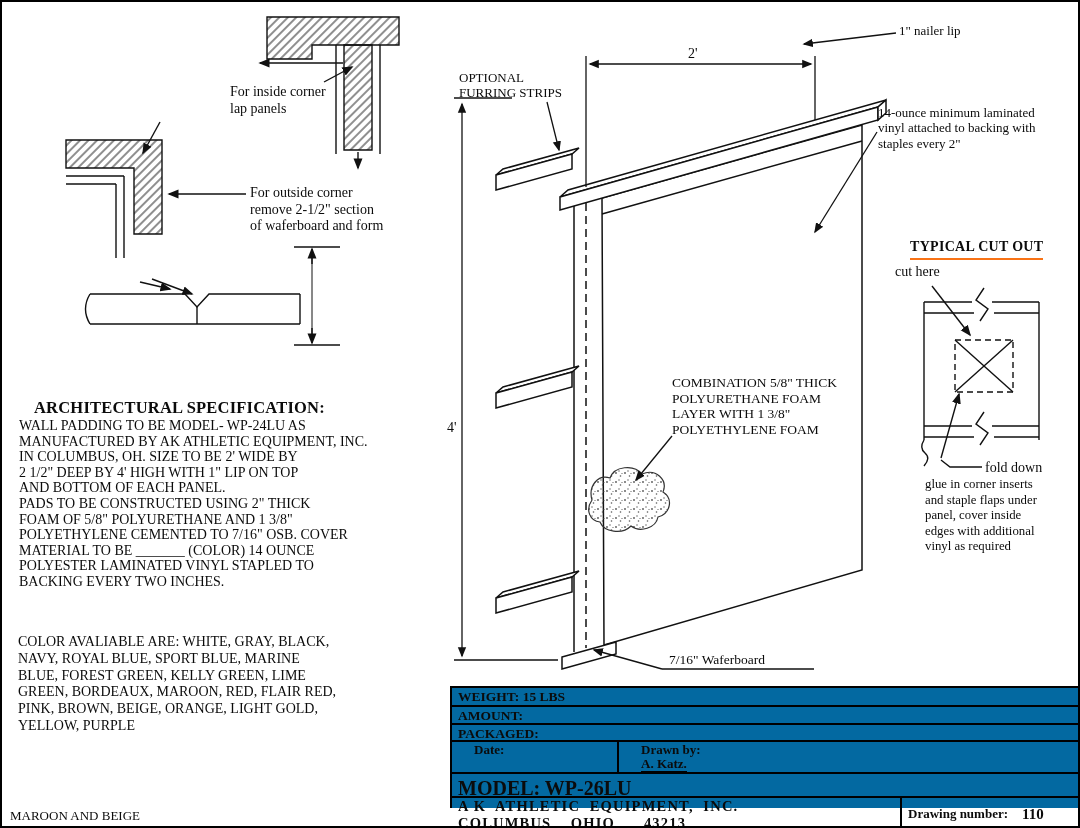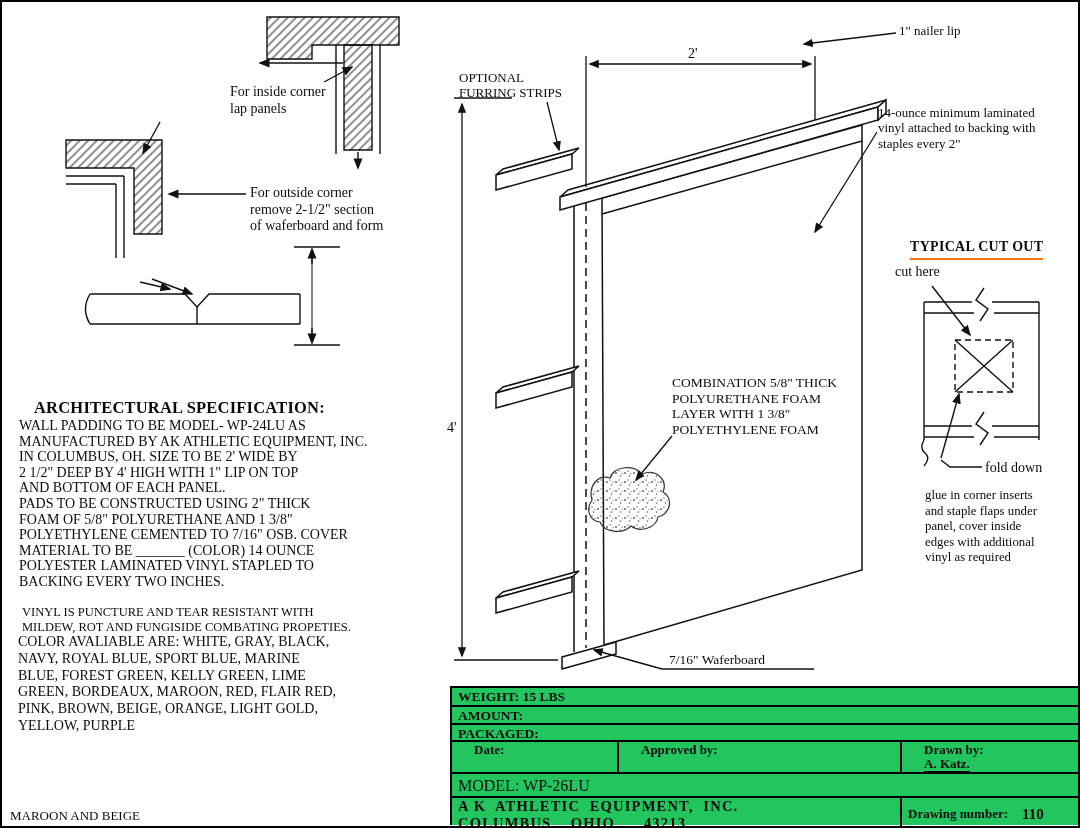--- a/index.html
+++ b/index.html
@@ -16,34 +16,34 @@
   .sz135 { font-size:13.5px; line-height:1.16; }
   .sz14 { font-size:14px; }
   .spec-head { font-size:16.5px; font-weight:bold; letter-spacing:.2px; }
   .spec-body { font-size:14px; line-height:15.6px; }
   .vinyl1 { font-size:12.5px; line-height:14.5px; }
   .vinyl2 { font-size:14px; line-height:16.8px; }
   .cut-head { font-size:14px; font-weight:bold; border-bottom:2px solid #f97316; padding-bottom:2px; letter-spacing:.3px; }
   .note { font-size:12.8px; line-height:15.6px; }
 
   
-  .tb { position:absolute; left:448px; top:684px; width:630px; height:139px;
-        border-top:2px solid #000; border-left:2px solid #000; background:#22c55e; }
+  .tb { position:absolute; left:448px; top:684px; width:630px; height:122px;
+        border-top:2px solid #000; border-left:2px solid #000; background:#0369a1; }
   .tb .row { border-bottom:2px solid #000; overflow:hidden; }
   .r1 { height:19px; } .r2 { height:18px; } .r3 { height:17px; }
   .r4 { height:32px; display:flex; }
   .r5 { height:24px; }
   .r6 { height:32px; display:flex; border-bottom:none !important; }
   .cell { padding:1px 0 0 22px; }
   .c-date { width:167px; border-right:2px solid #000; }
   .c-appr { width:283px; border-right:2px solid #000; }
   .c-drawn { flex:1; }
   .tb13 { font-size:13px; font-weight:bold; line-height:14px; }
   .tb135 { font-size:13.5px; font-weight:bold; padding:1px 0 0 6px; }
-  .model { font-size:16px; font-weight:normal; padding:3px 0 16px 6px; }
+  .model { font-size:20px; font-weight:bold; padding:3px 0 16px 6px; }
   .c-co { width:450px; border-right:2px solid #000; padding:1px 0 0 6px; }
   .co1 { font-size:14.5px; font-weight:bold; letter-spacing:1.2px; line-height:15px; white-space:pre; }
   .co2 { font-size:14.5px; font-weight:bold; letter-spacing:1.2px; line-height:15px; white-space:pre;
          display:inline-block; border-bottom:1.5px solid #000; }
   .c-num { flex:1; display:flex; align-items:center; padding-left:6px; }
   .dn-label { font-size:13px; font-weight:bold; }
   .dn-value { font-size:15px; font-weight:bold; margin-left:14px; }
   .u { display:inline-block; border-bottom:1.5px solid #000; }
 </style>
 </head>
@@ -174,22 +174,20 @@
 MANUFACTURED BY AK ATHLETIC EQUIPMENT, INC.
 IN COLUMBUS, OH. SIZE TO BE 2' WIDE BY
 2 1/2" DEEP BY 4' HIGH WITH 1" LIP ON TOP
 AND BOTTOM OF EACH PANEL.
 PADS TO BE CONSTRUCTED USING 2" THICK
 FOAM OF 5/8" POLYURETHANE AND 1 3/8"
 POLYETHYLENE CEMENTED TO 7/16" OSB. COVER
 MATERIAL TO BE _______ (COLOR) 14 OUNCE
 POLYESTER LAMINATED VINYL STAPLED TO
 BACKING EVERY TWO INCHES.</div>
-  <div class="lbl vinyl1" style="left:20px; top:603px;">VINYL IS PUNCTURE AND TEAR RESISTANT WITH
-MILDEW, ROT AND FUNGISIDE COMBATING PROPETIES.</div>
   <div class="lbl vinyl2" style="left:16px; top:632px;">COLOR AVALIABLE ARE:  WHITE, GRAY, BLACK,
 NAVY, ROYAL BLUE, SPORT BLUE, MARINE
 BLUE, FOREST GREEN, KELLY GREEN, LIME
 GREEN, BORDEAUX, MAROON, RED, FLAIR RED,
 PINK, BROWN, BEIGE, ORANGE, LIGHT GOLD,
 YELLOW, PURPLE</div>
   <div class="lbl sz13" style="left:8px; top:806px;">MAROON AND BEIGE</div>
 
   <div class="lbl sz13" style="left:457px; top:68px;">OPTIONAL
 FURRING STRIPS</div>
@@ -201,34 +199,33 @@
 staples every 2"</div>
   <div class="lbl sz135" style="left:670px; top:373px;">COMBINATION 5/8" THICK
 POLYURETHANE FOAM
 LAYER WITH 1 3/8"
 POLYETHYLENE FOAM</div>
   <div class="lbl sz135" style="left:667px; top:650px;">7/16" Waferboard</div>
 
   <div class="lbl cut-head" style="left:908px; top:237px;">TYPICAL CUT OUT</div>
   <div class="lbl sz12" style="left:893px; top:262px;">cut here</div>
   <div class="lbl sz12" style="left:983px; top:458px;">fold down</div>
-  <div class="lbl note" style="left:923px; top:486px;">glue in corner inserts
+  <div class="lbl note" style="left:923px; top:475px;">glue in corner inserts
 and staple flaps under
 panel, cover inside
 edges with additional
 vinyl as required</div>
 
   <div class="tb">
     <div class="row r1 tb135">WEIGHT: 15 LBS</div>
     <div class="row r2 tb135">AMOUNT:</div>
     <div class="row r3 tb135">PACKAGED:</div>
 
     <div class="row r4">
       <div class="cell c-date tb13">Date:</div>
-      <div class="cell c-appr tb13">Approved by:</div>
       <div class="cell c-drawn tb13">
         <div>Drawn by:</div>
         <span class="u">A. Katz.</span>
       </div>
     </div>
 
     <div class="row r5 model">MODEL: WP-26LU</div>
 
     <div class="row r6">
       <div class="c-co">

